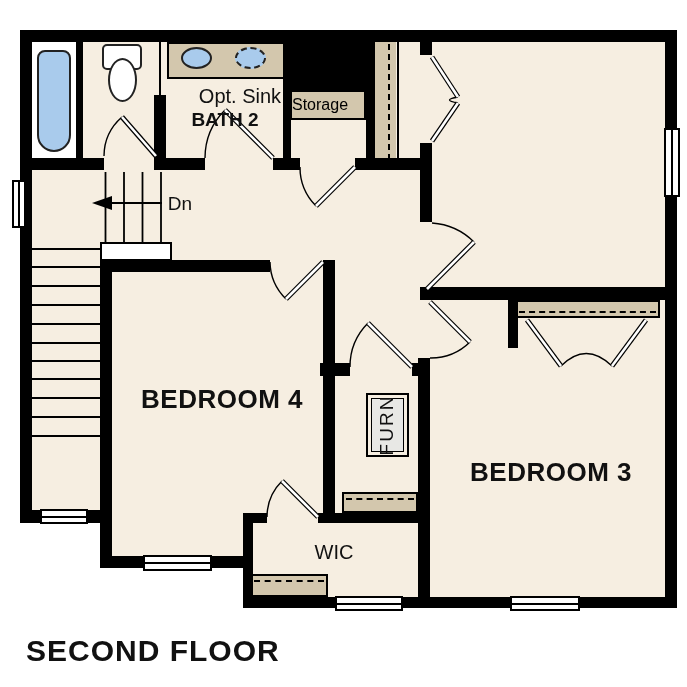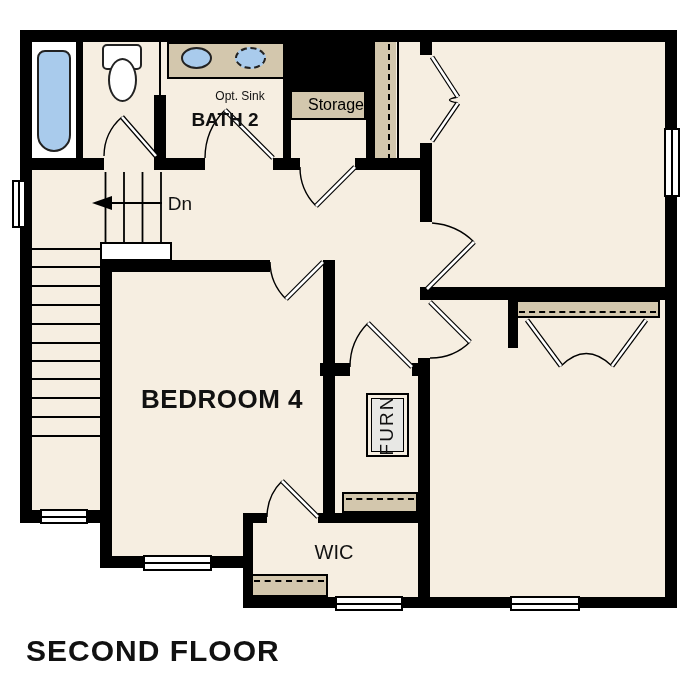--- a/index.html
+++ b/index.html
@@ -20,21 +20,21 @@
   .white-box { background:#fff; border:2px solid #000; }
   .fixture { background:#a9cbec; border:2px solid #222; }
   .porcelain { background:#fff; border:2px solid #222; }
   .label { position:absolute; transform:translate(-50%,-50%); white-space:nowrap; color:#111; }
   .room-name { font-weight:bold; font-size:26px; letter-spacing:0.5px; }
   svg.overlay { position:absolute; left:0; top:0; pointer-events:none; }
   #furn-outer { background:#f6eee1; border:2px solid #000; }
   #furn-inner { position:absolute; left:3px; top:3px; right:3px; bottom:3px; background:#e8e8e5; border:1.5px solid #000; display:flex; align-items:center; justify-content:center; }
   #furn-inner span { transform:rotate(-90deg); font-size:19px; letter-spacing:2px; color:#111; }
   #title { position:absolute; left:26px; top:634px; font-size:30px; font-weight:bold; letter-spacing:1px; color:#111;text-align:right; }
-  #storage-box { display:flex; align-items:center; justify-content:flex-end; font-size:16px; }
+  #storage-box { display:flex; align-items:center; justify-content:flex-start; font-size:16px; }
 </style>
 </head>
 <body>
 
 <div id="stage">
 
   <div class="abs floor" style="left:20px;top:30px;width:657px;height:270px;"></div>
   <div class="abs floor" style="left:20px;top:300px;width:92px;height:222px;"></div>
   <div class="abs floor" style="left:100px;top:300px;width:243px;height:268px;"></div>
   <div class="abs floor" style="left:243px;top:300px;width:434px;height:308px;"></div>
@@ -194,21 +194,22 @@
 
     <g>
       <path d="M561,366 Q586,341 612,366" fill="none" stroke="#000" stroke-width="1.3"></path>
       <path d="M527,320 L561,366" stroke="#000" stroke-width="5" fill="none"></path>
       <path d="M527,320 L561,366" stroke="#fff" stroke-width="2.6" fill="none"></path>
       <path d="M646,320 L612,366" stroke="#000" stroke-width="5" fill="none"></path>
       <path d="M646,320 L612,366" stroke="#fff" stroke-width="2.6" fill="none"></path>
     </g>
   </svg>
 
+  <div class="label room-name" style="left:551px;top:472px;">BEDROOM 3</div>
   <div class="label room-name" style="left:222px;top:387px;margin-top:12px;">BEDROOM 4</div>
   <div class="label" style="left:225px;top:120px;font-weight:bold;font-size:19px;">BATH 2</div>
-  <div class="label" style="left:240px;top:96px;font-size:12px;">Opt. Sink</div>
+  <div class="label" style="left:240px;top:96px;font-size:20px;">Opt. Sink</div>
   <div class="label" style="left:334px;top:552px;font-size:20px;">WIC</div>
   <div class="label" style="left:180px;top:204px;font-size:19px;">Dn</div>
 
   <div id="title">SECOND FLOOR</div>
 
 </div>
 
 </body></html>

